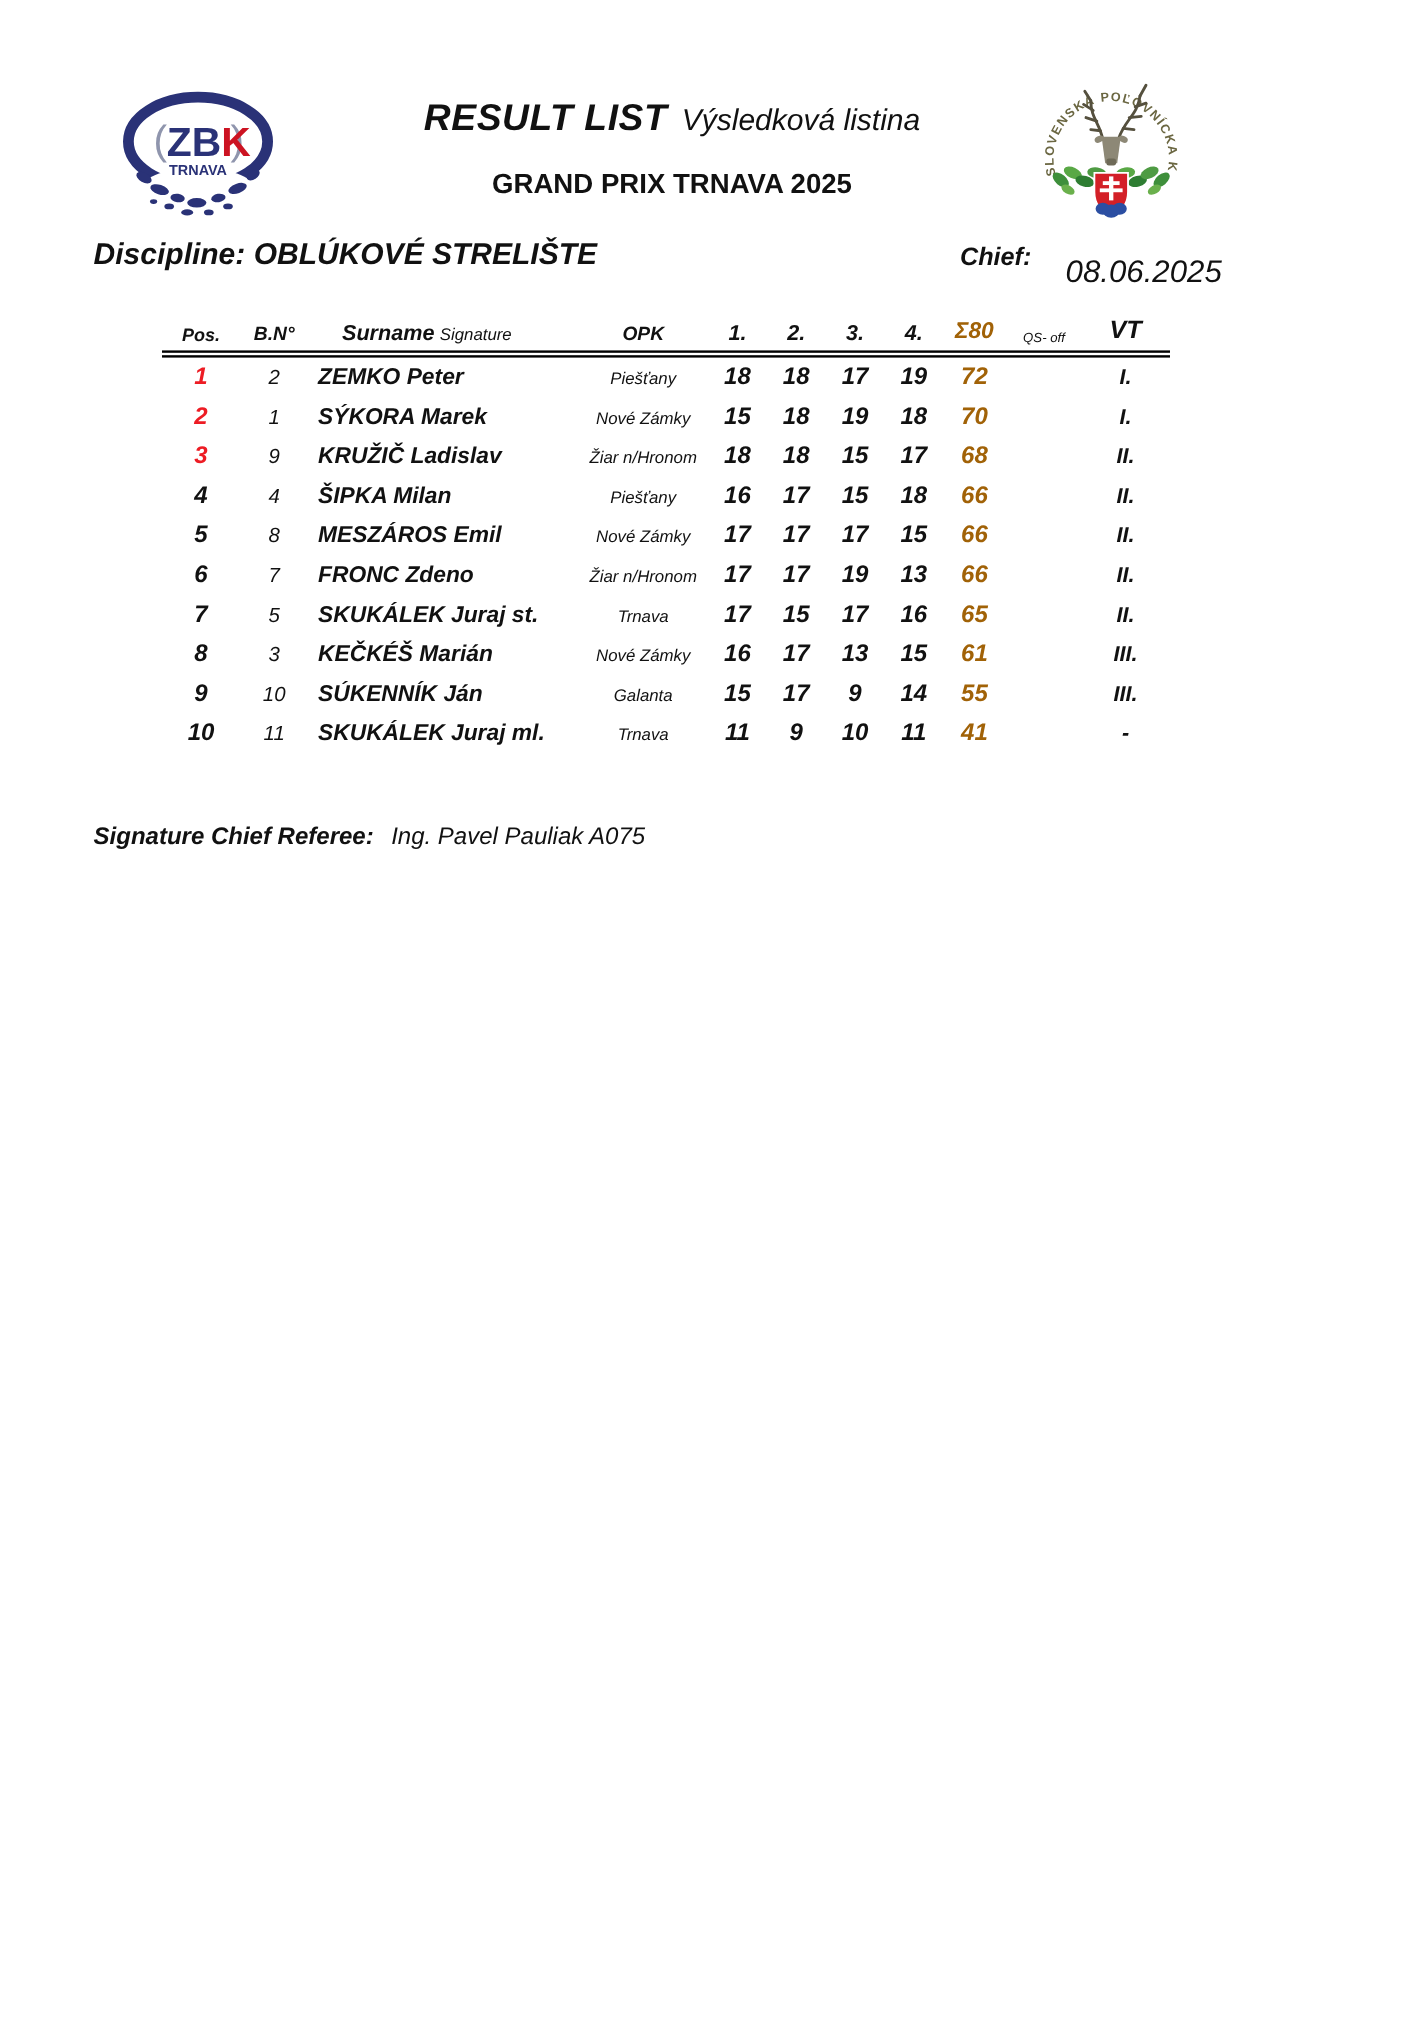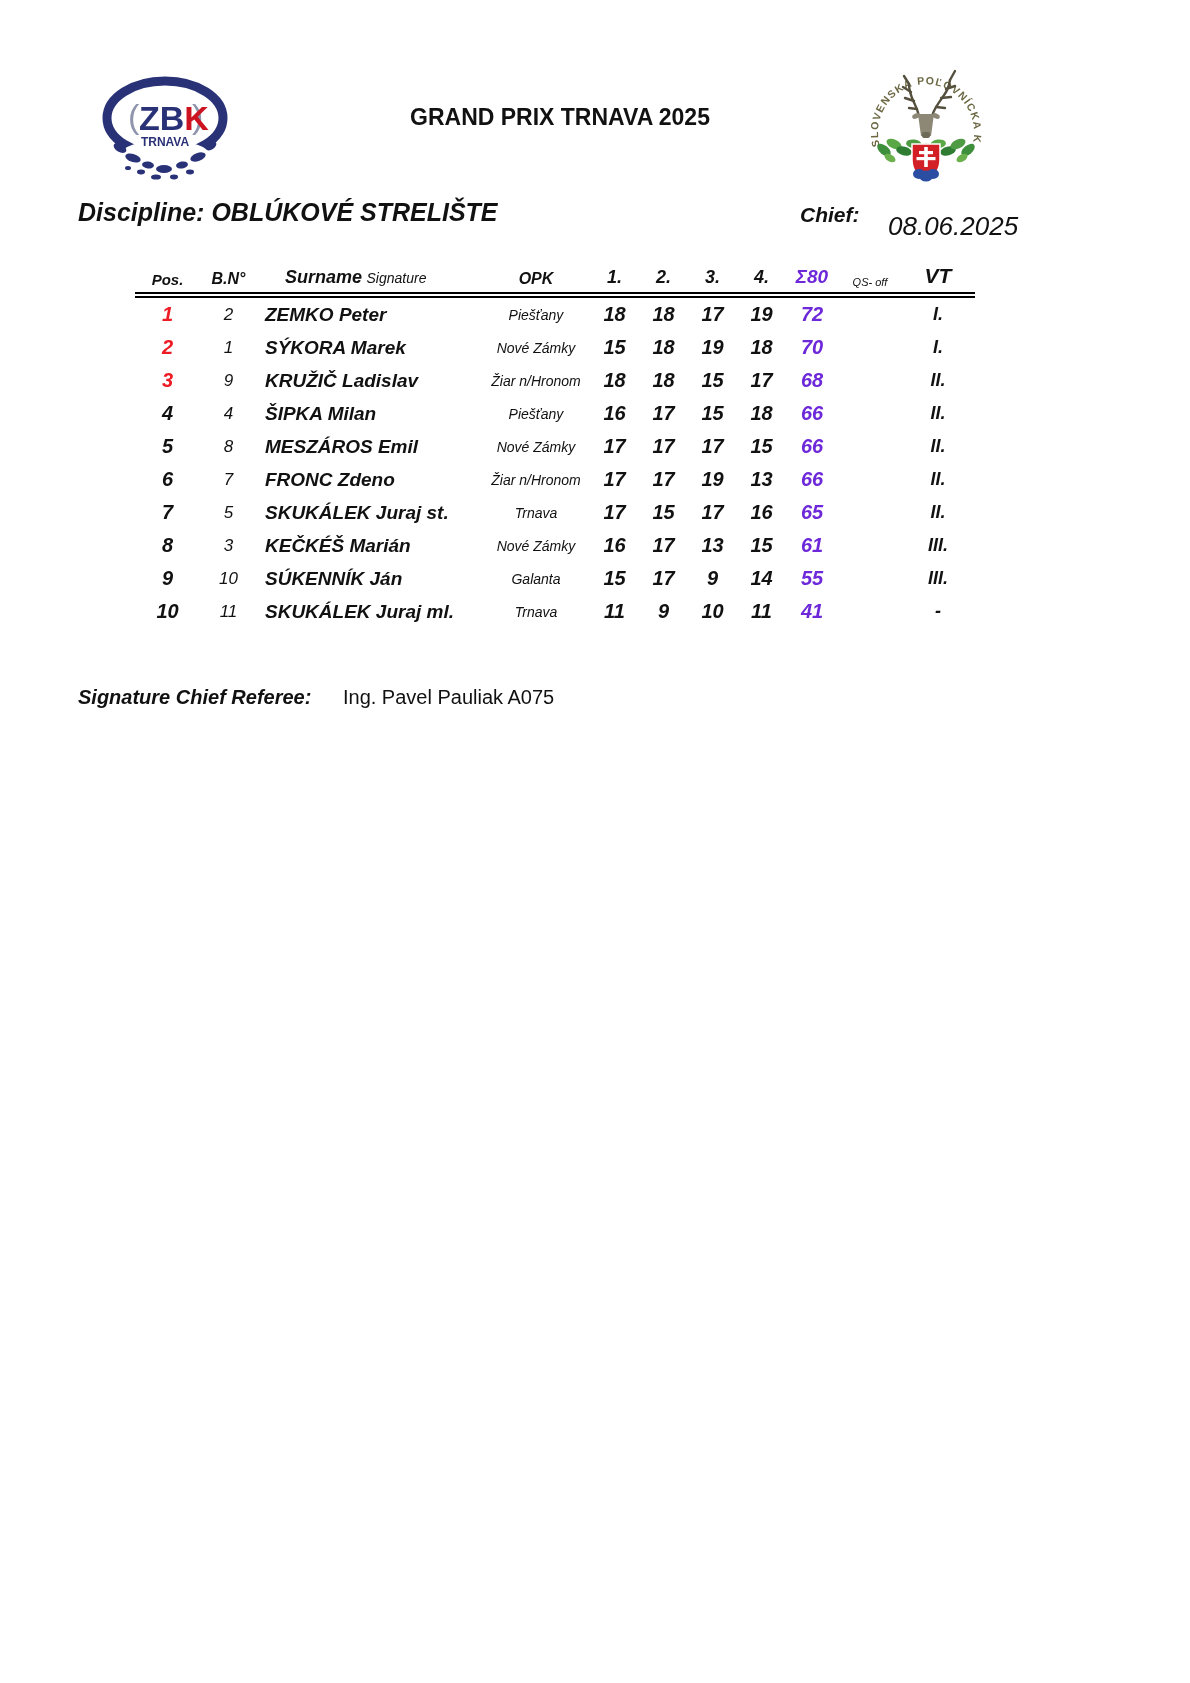--- a/index.html
+++ b/index.html
@@ -36,27 +36,27 @@
   .h-sum{font-size:19px;font-weight:bold;}
   .h-qs{font-size:11px;}
   .h-vt{font-size:21px;font-weight:bold;}
   .pos{font-size:20px;font-weight:bold;}
   .pos.red{color:#ed1c24;}
   .bn{font-size:17px;}
   .name{font-size:19px;font-weight:bold;text-align:left;padding-left:8px;}
   .opk{font-size:14px;}
   .sc{font-size:20px;font-weight:bold;}
   .sum{font-size:20px;font-weight:bold;}
-  .green{color:#6d28d9;}
+  .green{color:#a16207;}
   .qs{font-size:12px;}
   .vt{font-size:18px;font-weight:bold;}
   
   .signature{position:absolute;left:78px;top:686px;font-size:20px;white-space:nowrap;}
   .sig-label{font-weight:bold;font-style:italic;}
-  .sig-value{margin-left:26px;}
+  .sig-value{font-style:italic;margin-left:9px;}
 </style>
 </head>
 <body>
 
 <div class="page">
 
   <svg class="zbk-logo" viewBox="0 0 134 116">
     <ellipse cx="67" cy="46" rx="58" ry="37" fill="none" stroke="#2a3277" stroke-width="9"></ellipse>
     <ellipse cx="67" cy="84" rx="46" ry="16" fill="#ffffff"></ellipse>
     <g fill="#2a3277">
@@ -73,20 +73,23 @@
       <ellipse cx="92" cy="100" rx="4" ry="2.4"></ellipse>
       <ellipse cx="30" cy="96" rx="3" ry="2"></ellipse>
     </g>
     <text x="30" y="56" font-size="34" fill="#8f95ad" font-family="Liberation Sans, sans-serif">(</text>
     <text x="94" y="56" font-size="34" fill="#8f95ad" font-family="Liberation Sans, sans-serif">)</text>
     <text x="41" y="58" font-size="34" font-weight="bold" font-family="Liberation Sans, sans-serif"><tspan fill="#2a3277">ZB</tspan><tspan fill="#cc1322">K</tspan></text>
     <text x="67" y="74" font-size="12" font-weight="bold" fill="#2a3277" text-anchor="middle" font-family="Liberation Sans, sans-serif">TRNAVA</text>
   </svg>
 
   <div class="titles">
+    <div class="title-line1">
+      <span class="title-main">RESULT LIST</span><span class="title-sub">Výsledková listina</span>
+    </div>
     <div class="event-title">GRAND PRIX TRNAVA 2025</div>
   </div>
 
   <svg class="spk-logo" viewBox="0 0 132 138">
     <defs>
       <path id="spk-arc" d="M 20 94 A 48 48 0 1 1 112 94"></path>
     </defs>
     <text font-size="10.5" font-weight="bold" fill="#6b6742" letter-spacing="1.2" font-family="Liberation Sans, sans-serif">
       <textPath href="#spk-arc">SLOVENSKÁ POĽOVNÍCKA KOMORA</textPath>
     </text>

